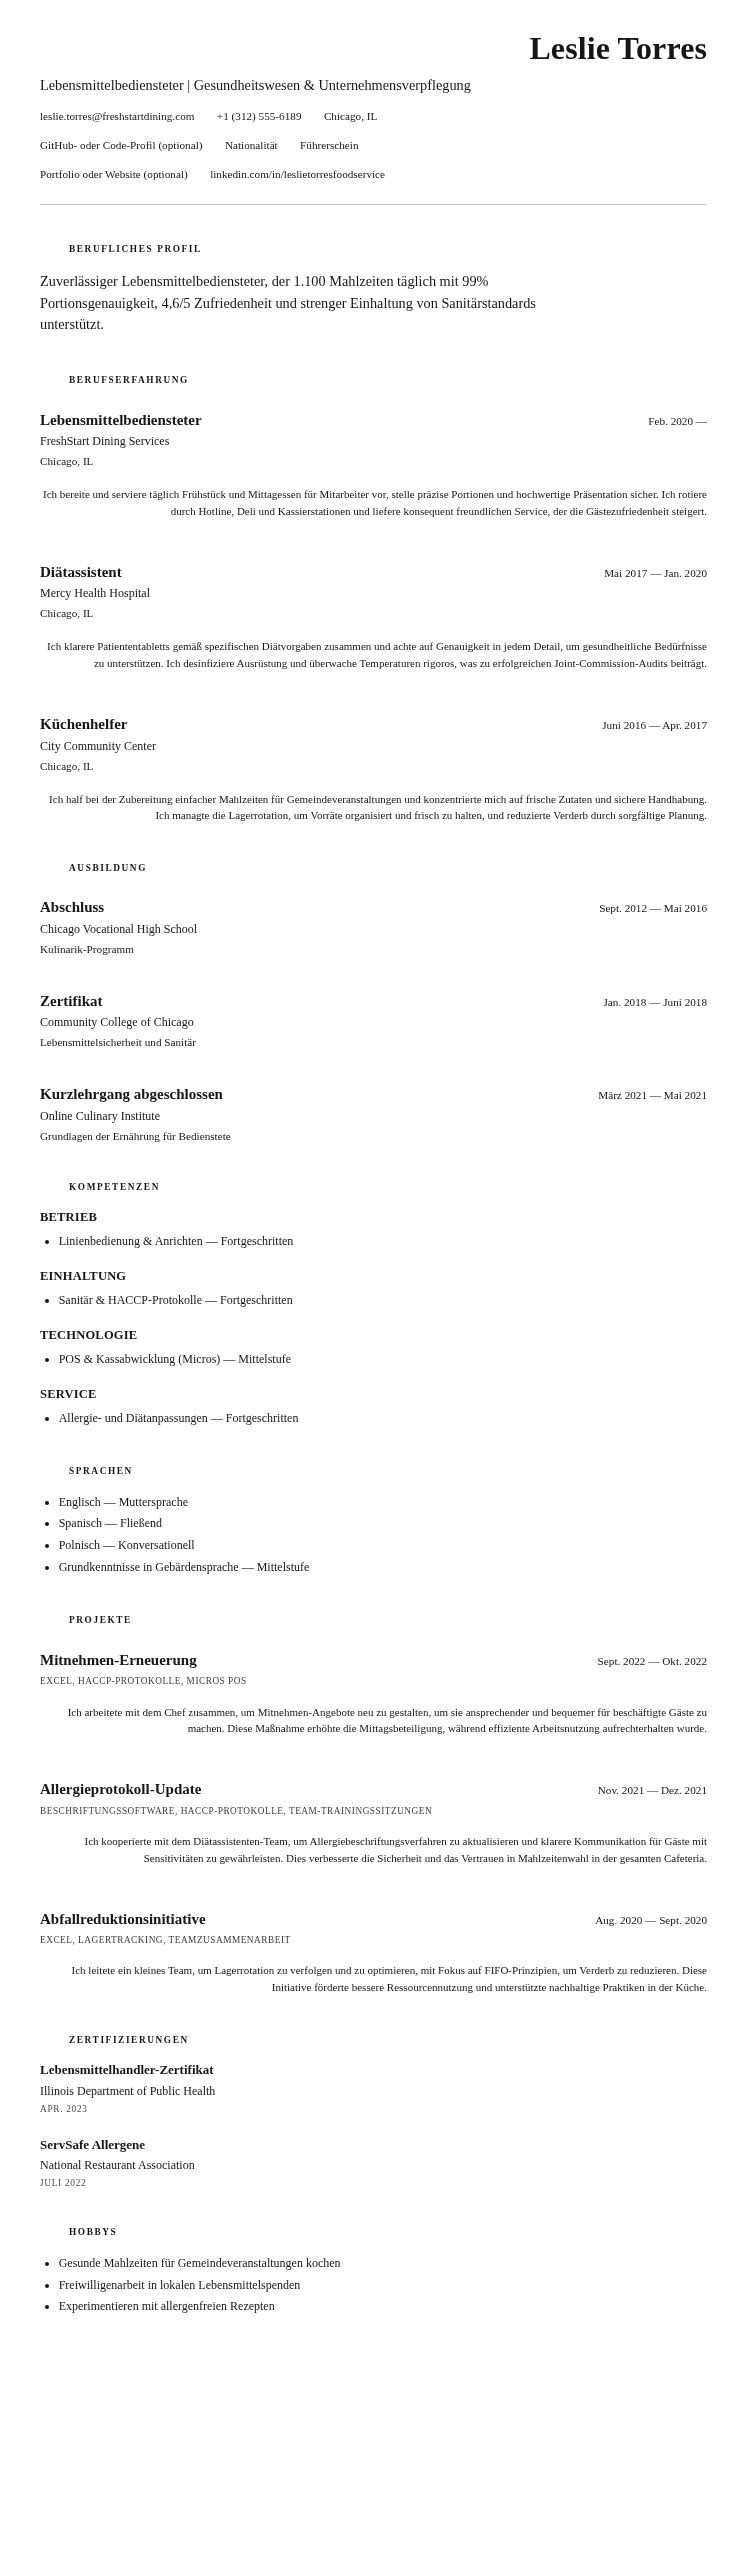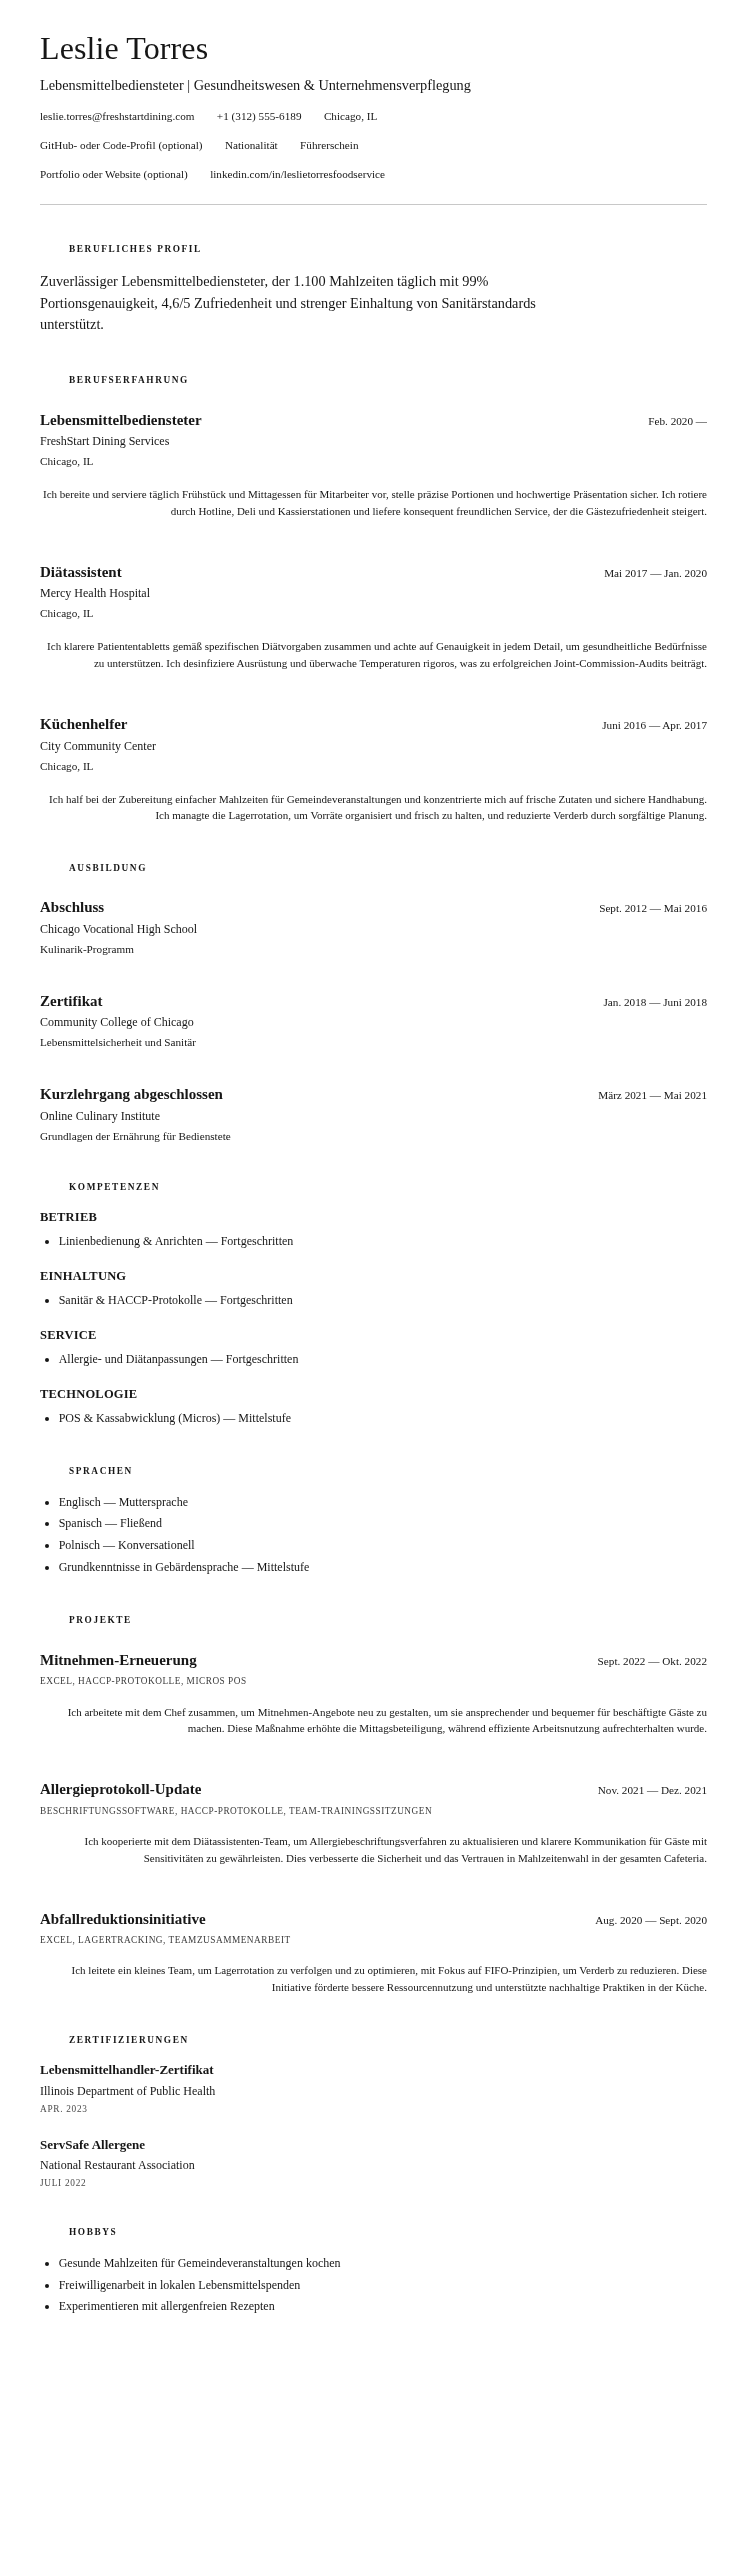--- a/index.html
+++ b/index.html
@@ -13,23 +13,24 @@
   .page {
     width: 747px;
     min-height: 2576px;
     padding: 29px 40px 40px 40px;
     background: #ffffff;
   }
 
   
   .name {
     font-size: 32px;
-    font-weight: 400;
+    font-weight: 700;
     line-height: 1.2;
     letter-spacing: 0.1px;
+    text-align: right;
   }
   .subtitle {
     font-size: 14.3px;
     margin-top: 8.7px;
     line-height: 1.3;
   }
   .contact-row {
     display: flex;
     flex-wrap: wrap;
     gap: 22.4px;
@@ -239,30 +240,30 @@
     </div>
 
     <div class="skill-cat">
       <h3 class="skill-cat-name">EINHALTUNG</h3>
       <ul class="bullets">
         <li>Sanitär &amp; HACCP-Protokolle — Fortgeschritten</li>
       </ul>
     </div>
 
     <div class="skill-cat">
+      <h3 class="skill-cat-name">TECHNOLOGIE</h3>
+      <ul class="bullets">
+        <li>POS &amp; Kassabwicklung (Micros) — Mittelstufe</li>
+      </ul>
+    </div>
+
+    <div class="skill-cat">
       <h3 class="skill-cat-name">SERVICE</h3>
       <ul class="bullets">
         <li>Allergie- und Diätanpassungen — Fortgeschritten</li>
-      </ul>
-    </div>
-
-    <div class="skill-cat">
-      <h3 class="skill-cat-name">TECHNOLOGIE</h3>
-      <ul class="bullets">
-        <li>POS &amp; Kassabwicklung (Micros) — Mittelstufe</li>
       </ul>
     </div>
   </section>
 
   <section>
     <h2 class="sec-heading">SPRACHEN</h2>
     <ul class="bullets">
       <li>Englisch — Muttersprache</li>
       <li>Spanisch — Fließend</li>
       <li>Polnisch — Konversationell</li>

